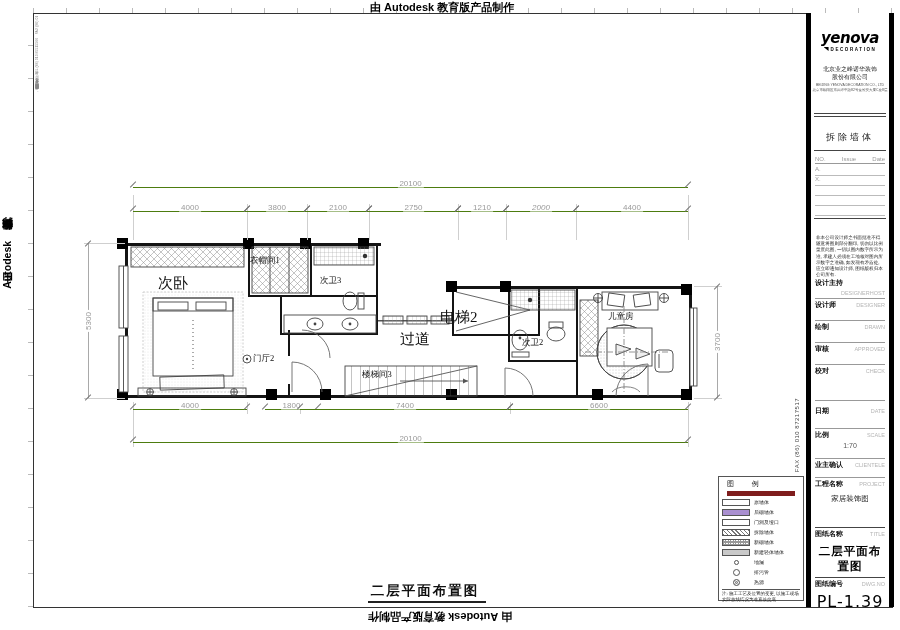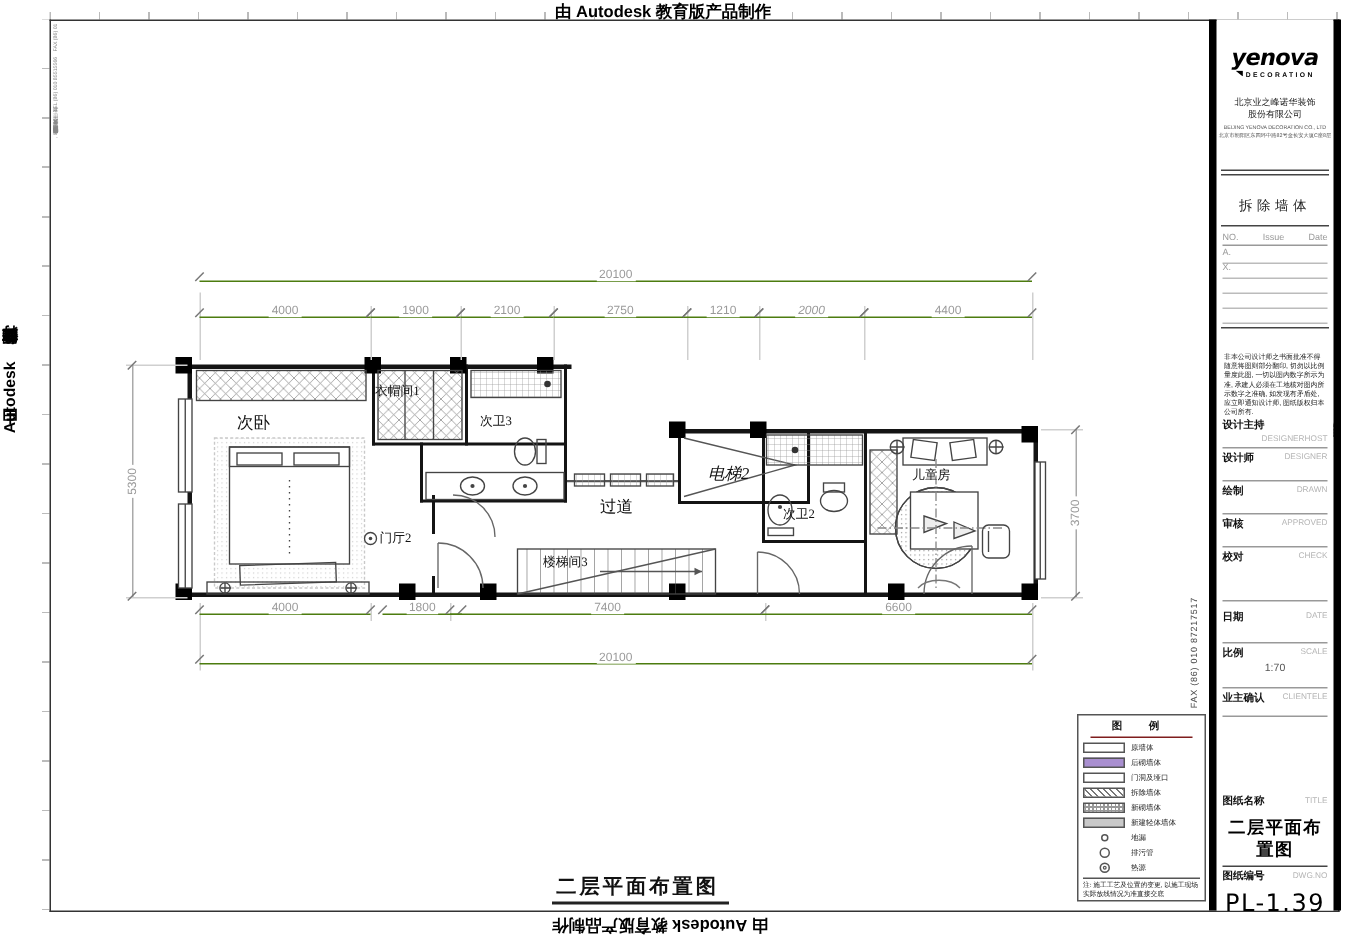--- a/index.html
+++ b/index.html
@@ -30,29 +30,29 @@
       font-size:8px;color:#9a9a9a;background:#fff;padding:0 2px;white-space:nowrap;}
   .vdim{position:absolute;width:1px;background:#a9a9a9;}
   .vdim::before,.vdim::after{content:"";position:absolute;left:-4px;width:8px;height:1px;background:#777;transform:rotate(-45deg);}
   .vdim::before{top:0;} .vdim::after{bottom:0;}
   .vdl{position:absolute;left:0px;top:50%;transform:translate(-50%,-50%) rotate(-90deg);
       font-size:8px;color:#9a9a9a;background:#fff;padding:0 2px;}
   .extv{position:absolute;width:1px;background:#cfcfcf;}
   .exth{position:absolute;height:1px;background:#cfcfcf;}
   
   .rlabel{position:absolute;font-family:"Liberation Serif",serif;font-size:8.5px;color:#111;white-space:nowrap;}
-  .rlabel.big{font-size:11px;}
+  .rlabel.big{font-size:15px;}
   
   .plantitle{position:absolute;left:330px;top:582px;width:190px;text-align:center;
       font-family:"Liberation Serif",serif;font-weight:bold;font-size:13.5px;letter-spacing:2px;color:#111;}
   .plantitle-line{position:absolute;left:368px;top:601px;width:118px;height:1.5px;background:#222;}
   
   .legend{position:absolute;left:718px;top:476px;width:84px;height:123px;border:1px solid #555;background:#fff;font-family:"Liberation Serif",serif;}
-  .legend-title{margin:2px 8px 1px 8px;text-align:center;font-size:7px;font-weight:bold;letter-spacing:8px;
-      border-bottom:1px solid #7f1d1d;padding-bottom:2px;white-space:nowrap;}
+  .legend-title{margin:2px 8px 1px 8px;font-size:7px;font-weight:normal;letter-spacing:8px;
+      border-bottom:5px solid #7f1d1d;padding-bottom:2px;white-space:nowrap;}
   .lrow{display:flex;align-items:center;height:10px;padding:0 3px;}
   .lsw{width:26px;height:5px;border:0.5px solid #555;margin-right:4px;flex:none;background:#fff;}
   .lsw.purple{background:#a98fd0;}
   .lsw.hatch{background:repeating-linear-gradient(45deg,#777 0 1px,transparent 1px 3px);}
   .lsw.grid{background:repeating-linear-gradient(0deg,#999 0 1px,transparent 1px 2.5px),repeating-linear-gradient(90deg,#999 0 1px,transparent 1px 2.5px);}
   .lsw.gray{background:#c9c9c9;}
   .lcirc{width:5px;height:5px;border:0.5px solid #555;border-radius:50%;margin:0 14px 0 11px;flex:none;}
   .lcirc.sm{width:3px;height:3px;margin:0 15px 0 12px;}
   .lcirc.dbl{box-shadow:inset 0 0 0 1.2px #fff, inset 0 0 0 2px #555;}
   .llab{font-size:5px;color:#222;white-space:nowrap;}
@@ -252,21 +252,21 @@
       <path d="M612 392 A16 10 0 0 1 640 392" stroke="#777"></path>
     </g>
   </svg>
 
   <div class="rlabel big" style="left:158px;top:274px;">次卧</div>
   <div class="rlabel" style="left:250px;top:255px;">衣帽间1</div>
   <div class="rlabel" style="left:320px;top:275px;">次卫3</div>
   <div class="rlabel" style="left:253px;top:353px;">门厅2</div>
   <div class="rlabel big" style="left:400px;top:330px;">过道</div>
   <div class="rlabel" style="left:362px;top:369px;">楼梯间3</div>
-  <div class="rlabel big" style="left:472px;top:308px;font-style:italic;">电梯2</div>
+  <div class="rlabel big" style="left:440px;top:308px;">电梯2</div>
   <div class="rlabel" style="left:522px;top:337px;">次卫2</div>
   <div class="rlabel" style="left:608px;top:311px;">儿童房</div>
 
   <div class="extv" style="left:133px;top:195px;height:45px;"></div>
   <div class="extv" style="left:247px;top:204px;height:36px;"></div>
   <div class="extv" style="left:307px;top:204px;height:36px;"></div>
   <div class="extv" style="left:369px;top:204px;height:36px;"></div>
   <div class="extv" style="left:458px;top:204px;height:36px;"></div>
   <div class="extv" style="left:506px;top:204px;height:36px;"></div>
   <div class="extv" style="left:576px;top:204px;height:36px;"></div>
@@ -281,42 +281,42 @@
   <div class="exth" style="left:694px;top:286px;width:28px;"></div>
   <div class="exth" style="left:694px;top:398px;width:28px;"></div>
 
   <div class="dimseg" style="left:133px;top:187px;width:555px;">
     <span class="dimlab">20100</span>
     </div>
   <div class="dimseg" style="left:133px;top:211px;width:114px;">
     <span class="dimlab">4000</span>
     </div>
   <div class="dimseg" style="left:247px;top:211px;width:60px;">
-    <span class="dimlab">1900</span>
+    <span class="dimlab">3800</span>
     </div>
   <div class="dimseg" style="left:307px;top:211px;width:62px;">
     <span class="dimlab">2100</span>
     </div>
   <div class="dimseg" style="left:369px;top:211px;width:89px;">
     <span class="dimlab">2750</span>
     </div>
   <div class="dimseg" style="left:458px;top:211px;width:48px;">
     <span class="dimlab">1210</span>
     </div>
   <div class="dimseg" style="left:506px;top:211px;width:70px;font-style:italic;">
     <span class="dimlab">2000</span>
     </div>
   <div class="dimseg" style="left:576px;top:211px;width:112px;">
     <span class="dimlab">4400</span>
     </div>
 
   <div class="dimseg" style="left:133px;top:409px;width:114px;">
     <span class="dimlab">4000</span>
     </div>
-  <div class="dimseg" style="left:255px;top:409px;width:53px;">
+  <div class="dimseg" style="left:265px;top:409px;width:53px;">
     <span class="dimlab">1800</span>
     </div>
   <div class="dimseg" style="left:300px;top:409px;width:210px;">
     <span class="dimlab">7400</span>
     </div>
   <div class="dimseg" style="left:510px;top:409px;width:178px;">
     <span class="dimlab">6600</span>
     </div>
   <div class="dimseg" style="left:133px;top:442px;width:555px;">
     <span class="dimlab">20100</span>
@@ -437,20 +437,25 @@
       </div>
     <div class="field" style="top:417px;height:28px;">
       <span class="fl">比例</span>
       <span class="fe">SCALE</span>
       <div class="fv">1:70</div>
       </div>
     <div class="field" style="top:447px;height:17px;">
       <span class="fl">业主确认</span>
       <span class="fe">CLIENTELE</span>
       </div>
+    <div class="field" style="top:466px;height:48px;border-bottom-color:#444;">
+      <span class="fl">工程名称</span>
+      <span class="fe">PROJECT</span>
+      <div class="fv proj">家居装饰图</div>
+      </div>
     <div class="field" style="top:516px;height:48px;border-bottom-color:#444;">
       <span class="fl">图纸名称</span>
       <span class="fe">TITLE</span>
       <div class="fv ttl">二层平面布置图</div>
       </div>
     <div class="field" style="top:566px;height:27px;border-bottom:none;">
       <span class="fl">图纸编号</span>
       <span class="fe">DWG.NO</span>
       <div class="fv dwg">PL-1.39</div>
       </div>

